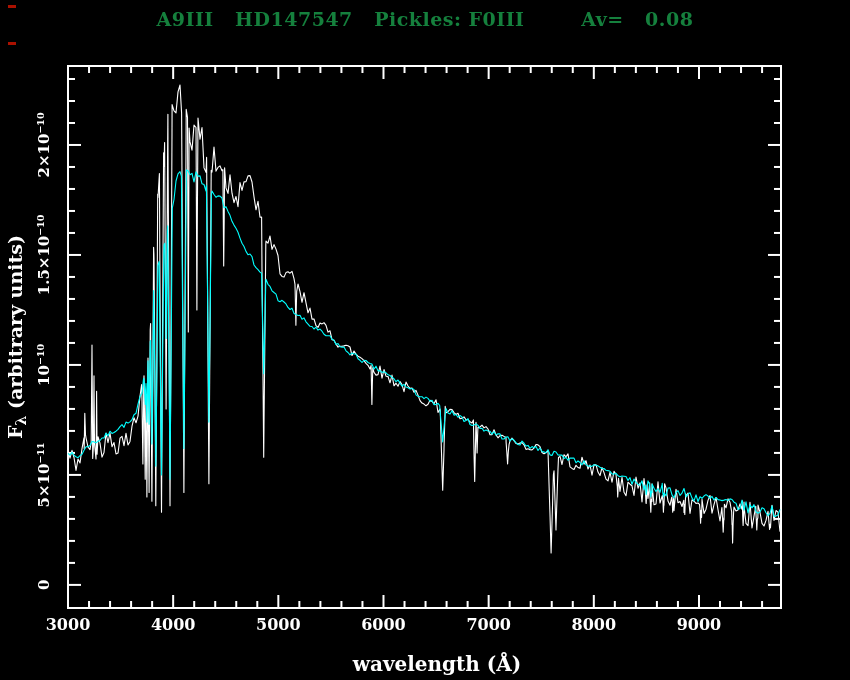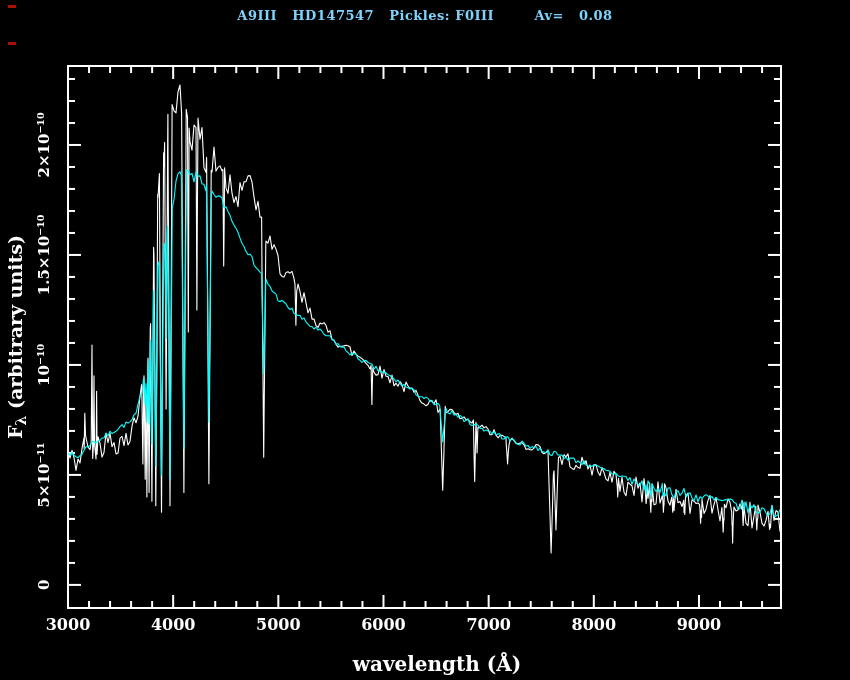--- a/index.html
+++ b/index.html
@@ -2,21 +2,21 @@
 <html><head>
 <meta charset="utf-8">
 <style>
   html,body{margin:0;padding:0;background:#000;}
   #plot-window{
     position:relative;width:850px;height:680px;background:#000;overflow:hidden;
     font-family:"DejaVu Serif","Liberation Serif",serif;
   }
   #plot-title{
     position:absolute;top:8px;left:0;width:850px;text-align:center;
-    color:#7dd3fc;font-weight:bold;font-size:13px;white-space:pre;letter-spacing:0.5px;
+    color:#15803d;font-weight:bold;font-size:19px;white-space:pre;letter-spacing:0.5px;
   }
   svg{position:absolute;top:0;left:0;}
 </style>
 </head>
 <body>
 
 <div id="plot-window">
   <div id="plot-title">A9III   HD147547   Pickles: F0III        Av=   0.08</div>
   <svg id="chart-svg" width="850" height="680">
       <rect x="8" y="5" width="8" height="3" fill="#aa1100"></rect>

